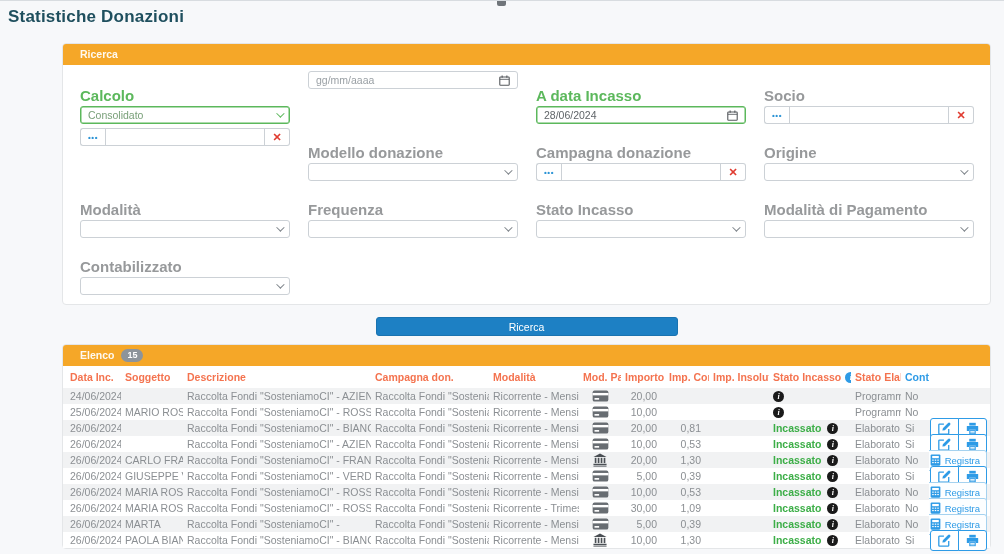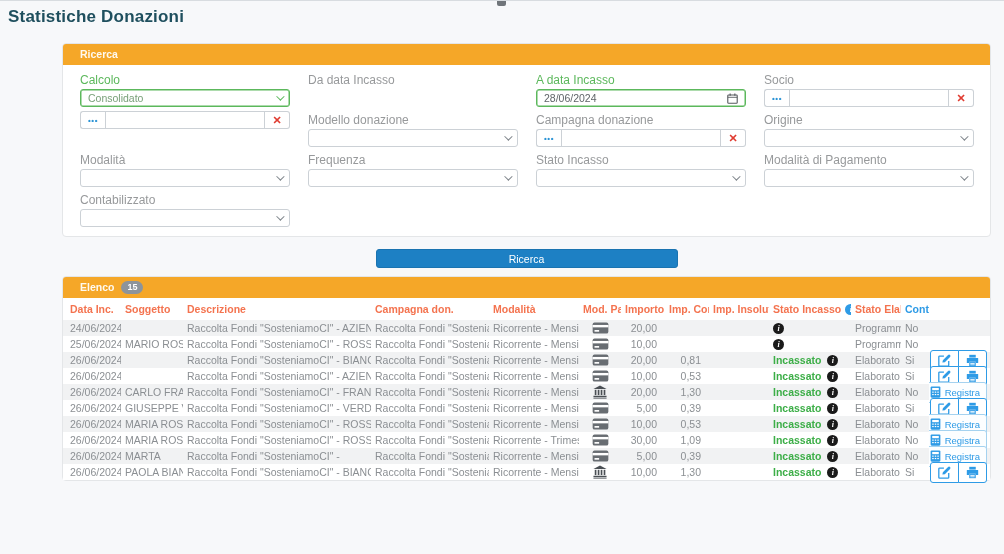--- a/index.html
+++ b/index.html
@@ -18,21 +18,21 @@
   
   .panel{ width:929px; background:#fff; border:1px solid #e4e6e8; border-radius:4px; }
   .panel-header{ height:21px; line-height:21px; background:#f5a728; color:rgba(255,255,255,.93);
     font-size:10.5px; font-weight:bold; padding:0 17px; border-radius:3px 3px 0 0; display:flex; align-items:center; gap:7px; }
   .badge{ background:#8d949b; color:#fff; font-size:9px; font-weight:bold; padding:1px 6px; border-radius:8px; line-height:11px; }
 
   
   .panel-body{ padding:6px 17px 9px; }
   .form-grid{ display:grid; grid-template-columns:repeat(4,210px); column-gap:18px; row-gap:4px; }
   .field{}
-  .flabel{ display:block; font-size:12px; font-weight:normal; color:#97999b; margin:2px 0 2px; }
+  .flabel{ display:block; font-size:15px; font-weight:bold; color:#97999b; margin:16px 0 2px; }
   .flabel.green{ color:#5cb85c; }
   .control{ height:18px; border:1px solid #ccd1d6; border-radius:3px; background:#fff;
     display:flex; align-items:center; font-size:10.5px; color:#777; padding:0 7px; }
   .control.green{ border-color:#5cb85c; box-shadow:0 0 0 .5px #5cb85c inset;gap:23px; }
   .val{ flex:1; overflow:hidden; white-space:nowrap; }
   .val.green-text{ color:#79a079; }
   .chev{ width:6px; height:6px; border-right:1.6px solid #7c8288; border-bottom:1.6px solid #7c8288;
     transform:rotate(45deg) translateY(-2px); margin-left:auto; flex:none; }
   .chev.green{ border-color:#5cb85c; }
   .date-input{ border:none; outline:none; flex:1; font-size:10.5px; color:#5f6468; font-family:inherit; min-width:0; background:transparent; }
@@ -96,21 +96,30 @@
 
         <div class="field">
           <label class="flabel green">Calcolo</label>
           <div class="control green">
             <span class="val green-text">Consolidato</span>
             <span class="chev green"></span>
           </div>
         </div>
 
         <div class="field">
-          <label class="flabel">Da data Incasso</label>
+          <div class="control">
+            <input class="date-input" placeholder="gg/mm/aaaa" style="">
+            <span class="cal">
+              <svg viewBox="0 0 14 14" width="11" height="11">
+                  <rect x="1" y="2.5" width="12" height="10.5" rx="1" fill="none" stroke="#55595d" stroke-width="1.4"></rect>
+                  <path stroke="#55595d" stroke-width="1.4" d="M4 .5v3M10 .5v3"></path>
+                  <path stroke="#55595d" stroke-width="1.1" d="M1 5.5h12"></path>
+                </svg>
+            </span>
+          </div>
         </div>
 
         <div class="field">
           <label class="flabel green">A data Incasso</label>
           <div class="control green">
             <input class="date-input" value="28/06/2024" style="">
             <span class="cal">
               <svg viewBox="0 0 14 14" width="11" height="11">
                   <rect x="1" y="2.5" width="12" height="10.5" rx="1" fill="none" stroke="#55595d" stroke-width="1.4"></rect>
                   <path stroke="#55595d" stroke-width="1.4" d="M4 .5v3M10 .5v3"></path>

